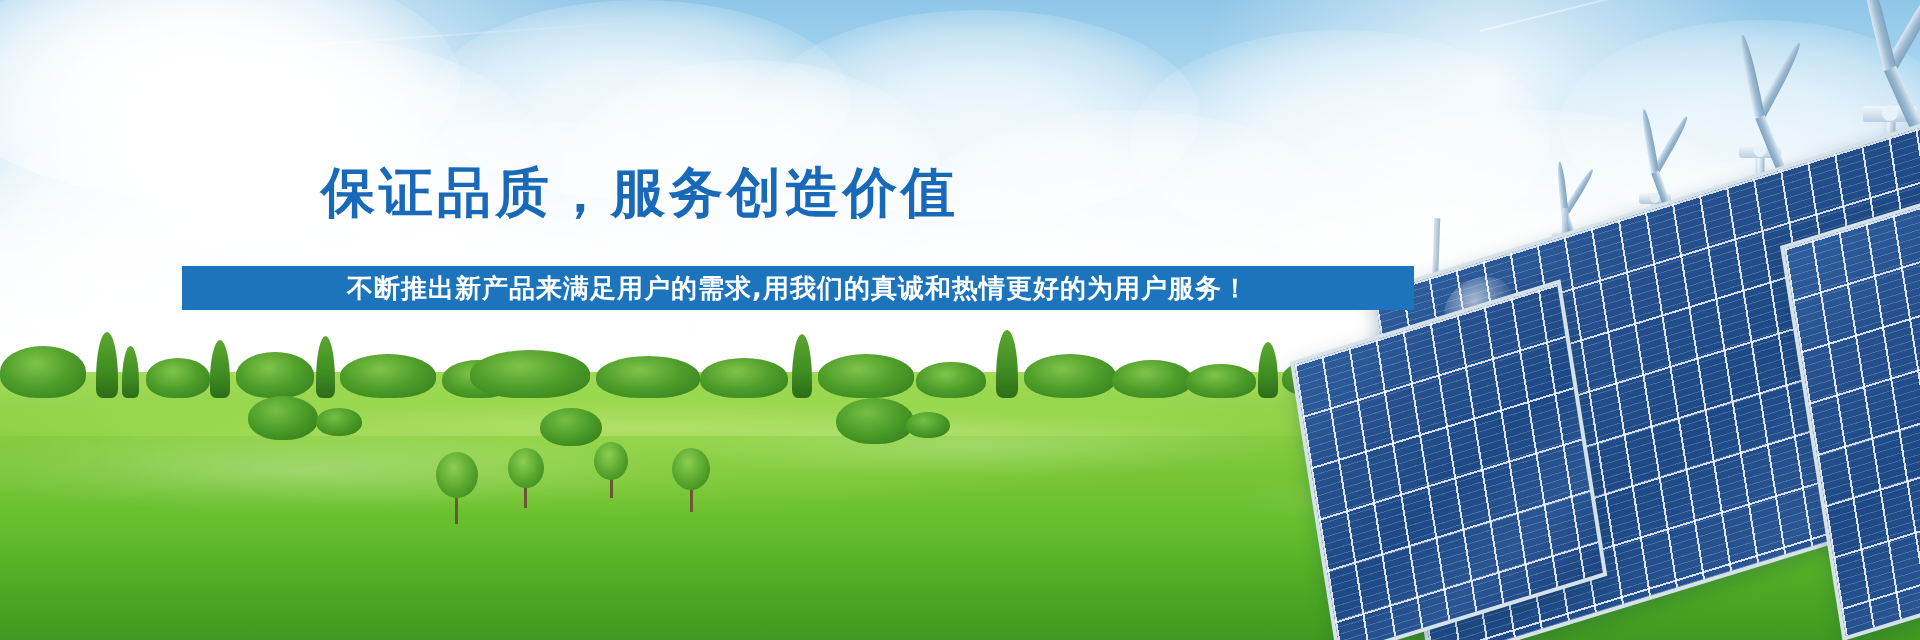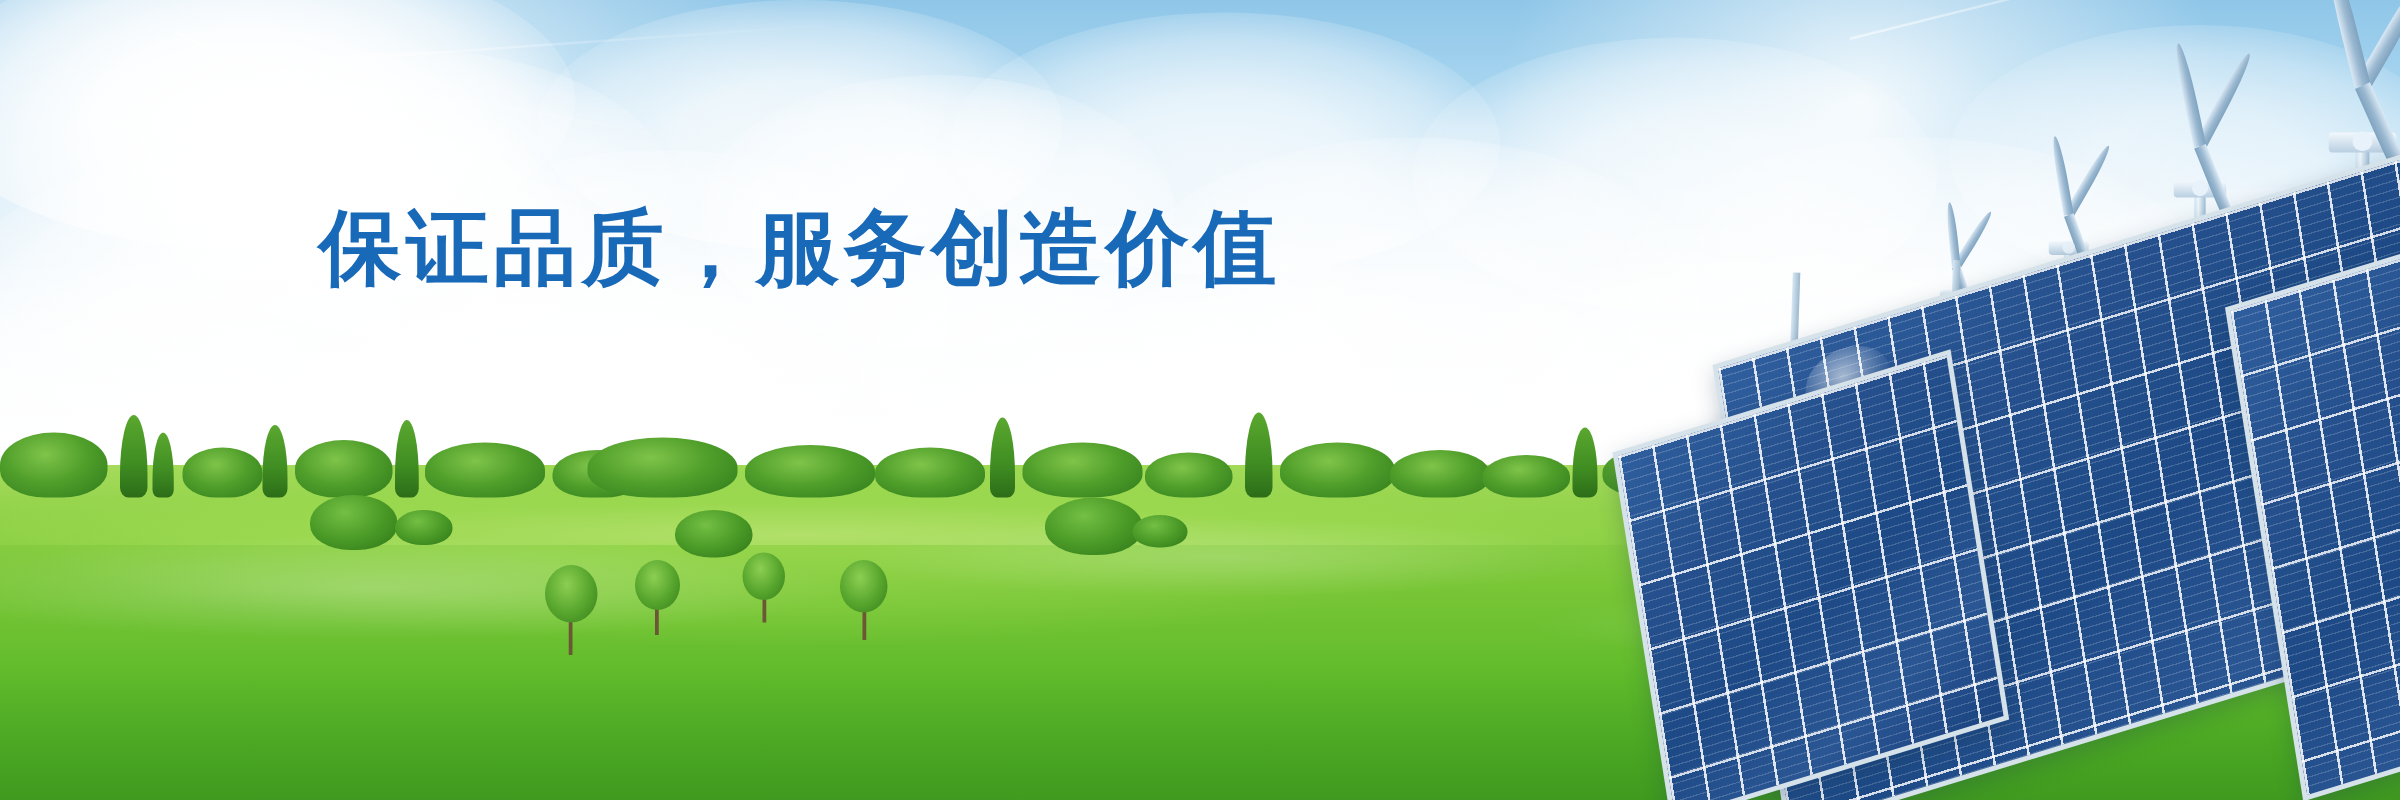--- a/index.html
+++ b/index.html
@@ -194,21 +194,21 @@
     background:linear-gradient(to right,#d6e7f4,#9db9cd);
   }
 
   
   .headline {
     position:absolute;
     left:0; top:166px; width:1280px;
     text-align:center;
     font-family:"DejaVu Sans","Liberation Sans",sans-serif;
     font-weight:bold;
-    font-size:66px;
+    font-size:54px;
     line-height:1;
     letter-spacing:4px;
     color:#1869b8;
     text-shadow:0 2px 5px rgba(255,255,255,0.75);
     white-space:nowrap;
   }
   .subtitle-bar {
     position:absolute;
     left:182px; top:266px;
     width:1232px; height:44px;
@@ -356,14 +356,17 @@
     </div>
 
     <div class="solar-panel" style="left:620px; top:16px; width:300px; height:400px;
                 transform:rotate(-9deg) skewY(-8deg); transform-origin:0 0;">
       <div class="cellgrid"></div>
     </div>
   </div>
 
   <div class="headline">保证品质，服务创造价值</div>
 
+  <div class="subtitle-bar">
+    <span class="subtitle-text">不断推出新产品来满足用户的需求,用我们的真诚和热情更好的为用户服务！</span>
+  </div>
 
 </div>
 
 </body></html>

